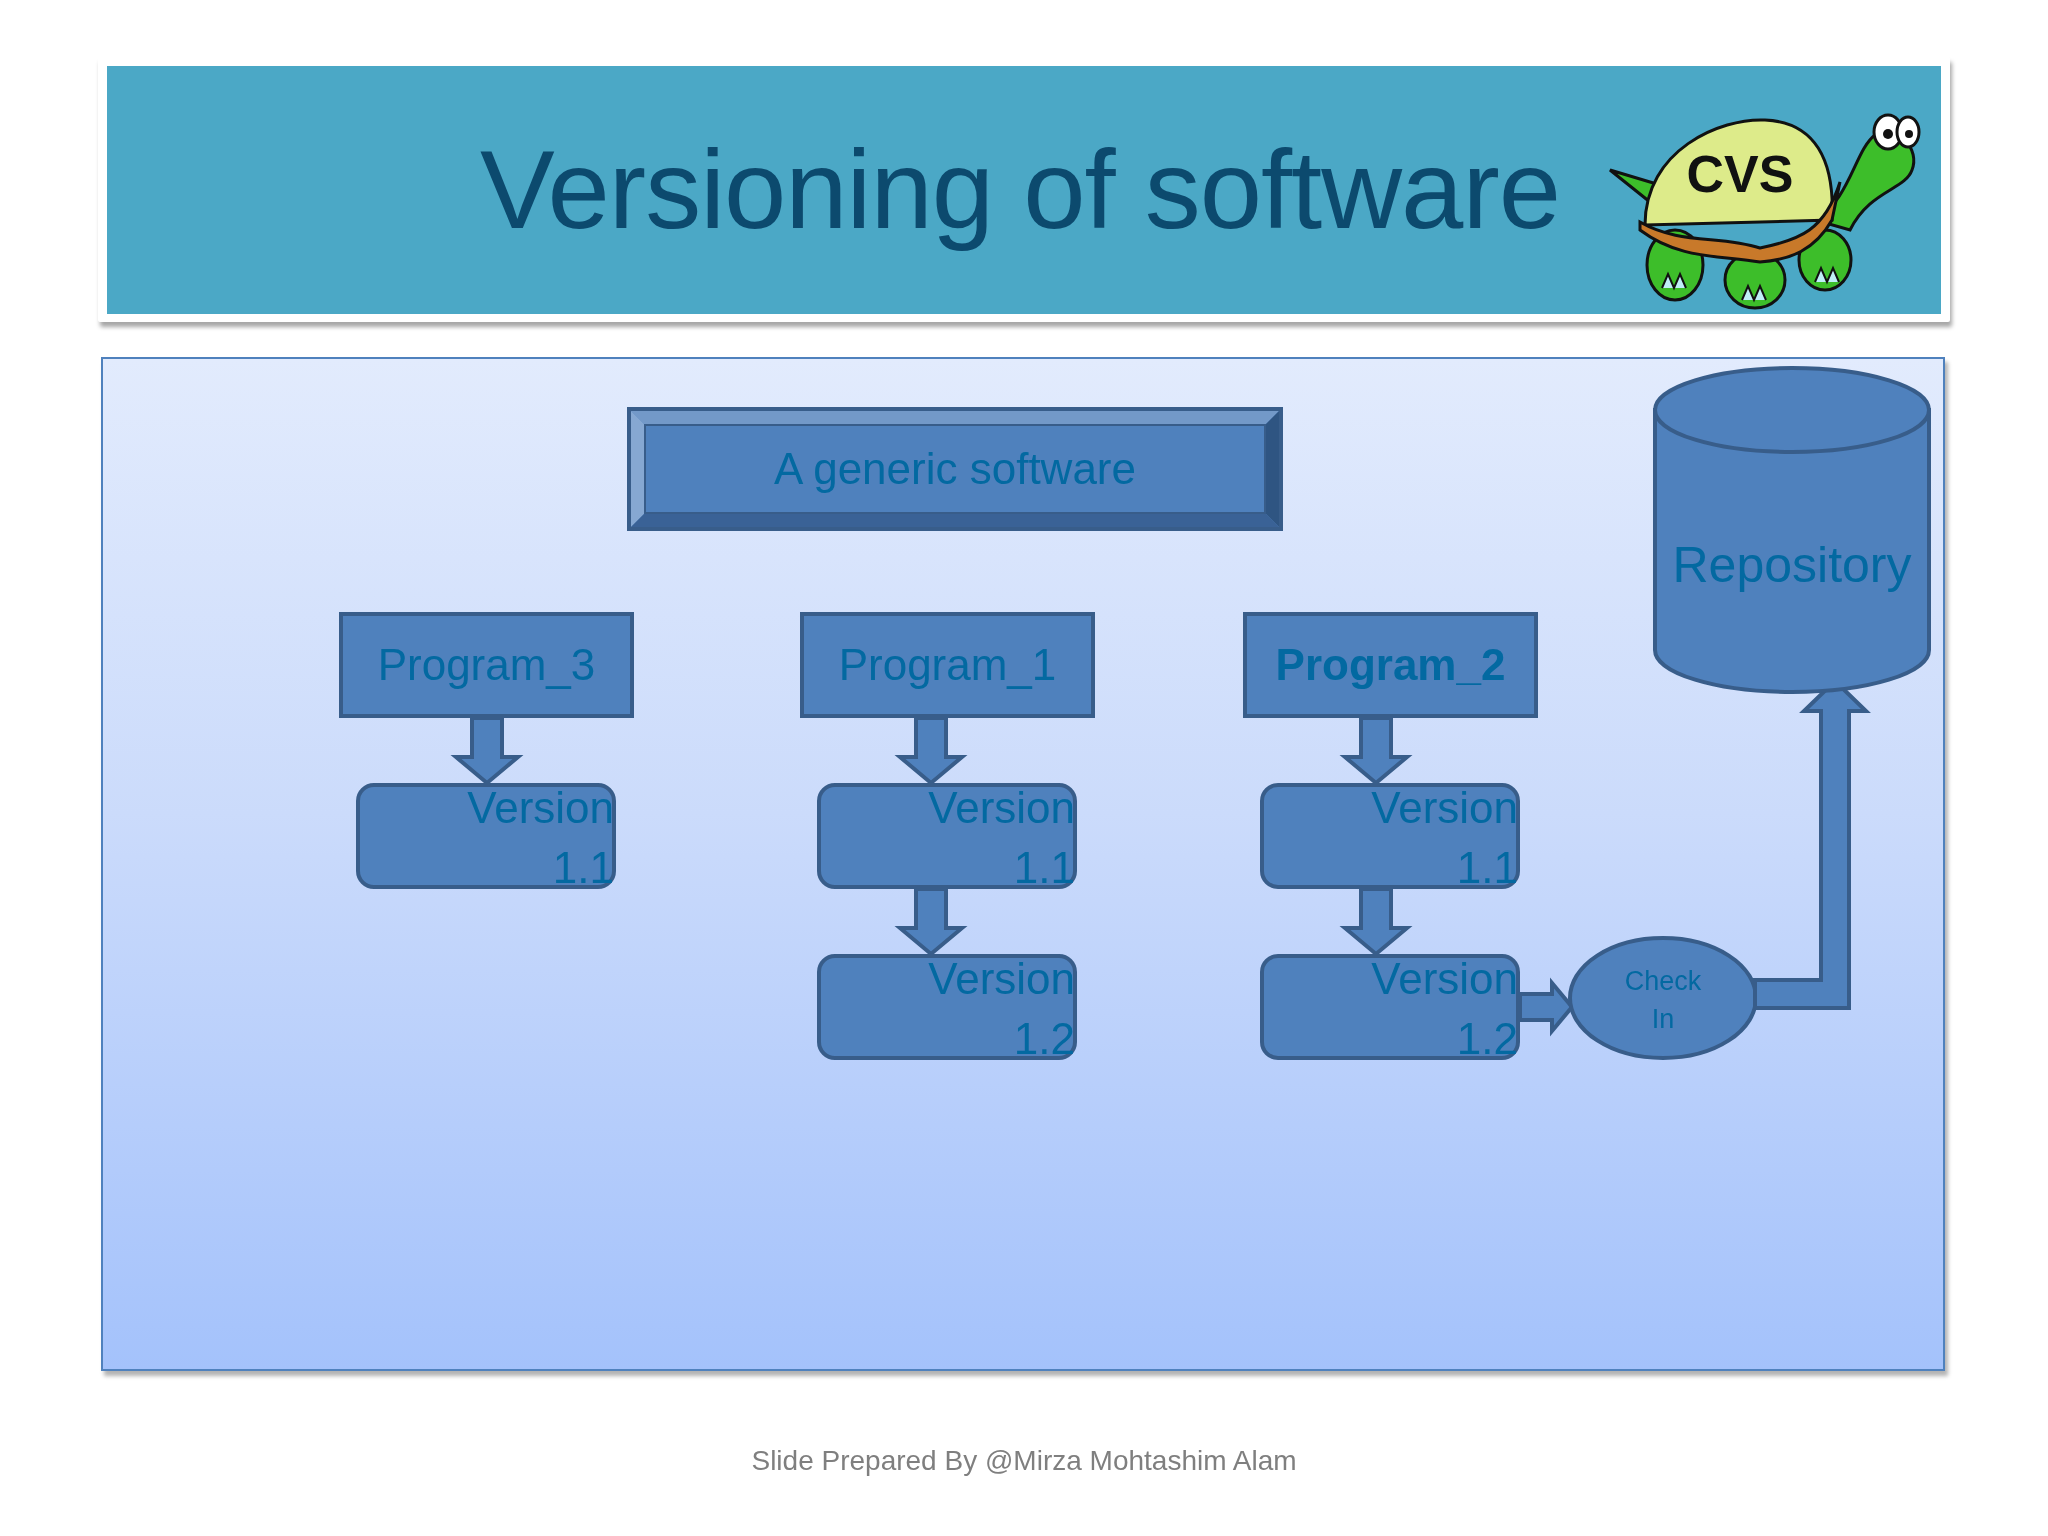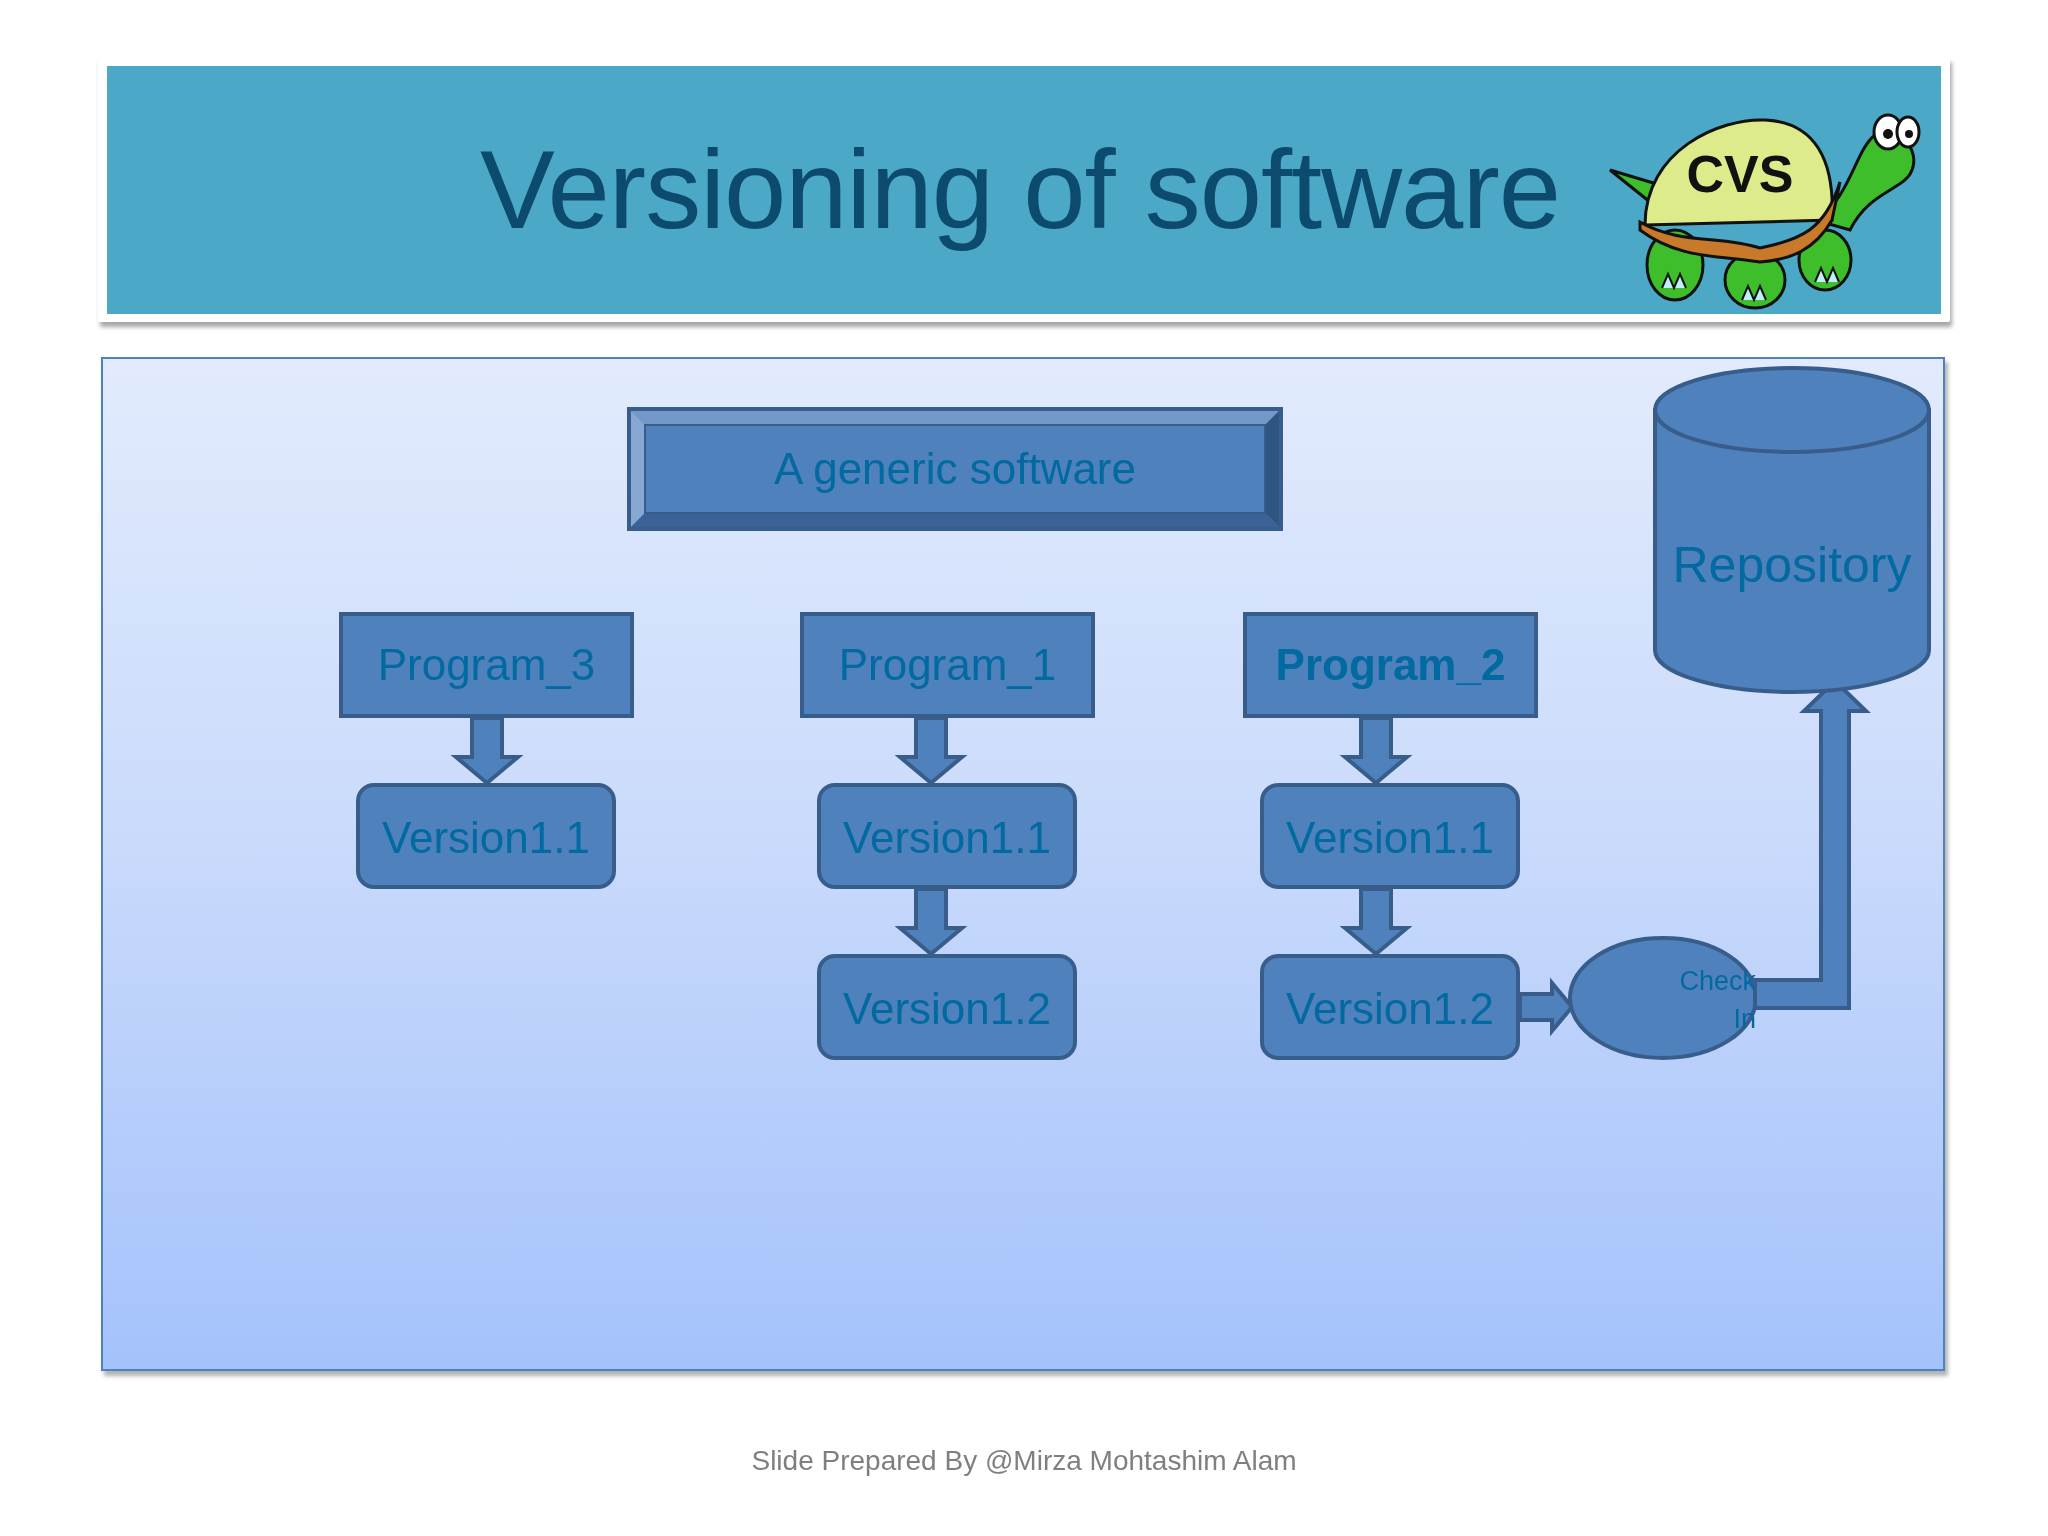--- a/index.html
+++ b/index.html
@@ -12,21 +12,21 @@
   #title { left:440px; top:120px; width:1160px; height:140px; color:#0c4a6e; font-size:112px;
            line-height:140px; white-space:nowrap; text-align:center; letter-spacing:-1px; }
   #mascot { left:1600px; top:110px; width:330px; height:200px; }
   #panel { left:101px; top:357px; width:1844px; height:1014px;
            background:linear-gradient(to bottom,#E2EBFD 0%,#CBDBFB 45%,#A4C2FB 100%);
            border:2px solid #4F81BD; box-shadow:3px 5px 4px rgba(0,0,0,0.3); box-sizing:border-box; }
   #diagram { left:0; top:0; width:2048px; height:1536px; }
   .lbl { position:absolute; color:#0369a1; text-align:center; display:flex; align-items:center;
          justify-content:center; white-space:nowrap; }
   .prog { font-size:44px; }
-  .ver { font-size:44px; line-height:60px; flex-direction:row; }
+  .ver { font-size:44px; line-height:60px; flex-direction:column;align-items:flex-end; }
   #footer { left:0; top:1445px; width:2048px; text-align:center; color:#7F7F7F; font-size:28px; }
 </style>
 </head>
 <body>
 
 <div class="abs" id="header-frame"></div>
 <div class="abs" id="header-bar"></div>
 <div class="abs" id="title">Versioning of software</div>
 
 <svg class="abs" id="mascot" viewBox="0 0 330 200">
@@ -117,20 +117,20 @@
 </div>
 <div class="lbl ver" style="left:819px;top:949px;width:256px;height:120px;">
   <span>Version</span>
   <span>1.2</span>
 </div>
 <div class="lbl ver" style="left:1262px;top:949px;width:256px;height:120px;">
   <span>Version</span>
   <span>1.2</span>
 </div>
 
-<div class="lbl" style="left:1570px;top:950px;width:186px;height:100px;flex-direction:column;font-size:27px;line-height:38px;align-items:flex-end;">
+<div class="lbl" style="left:1570px;top:950px;width:186px;height:100px;flex-direction:column;font-size:27px;line-height:38px;">
   <span>Check</span>
   <span>In</span>
 </div>
 
 <div class="lbl" style="left:1655px;top:530px;width:274px;height:70px;font-size:50px;">Repository</div>
 
 <div class="abs" id="footer">Slide Prepared By @Mirza Mohtashim Alam</div>
 
 </body></html>

